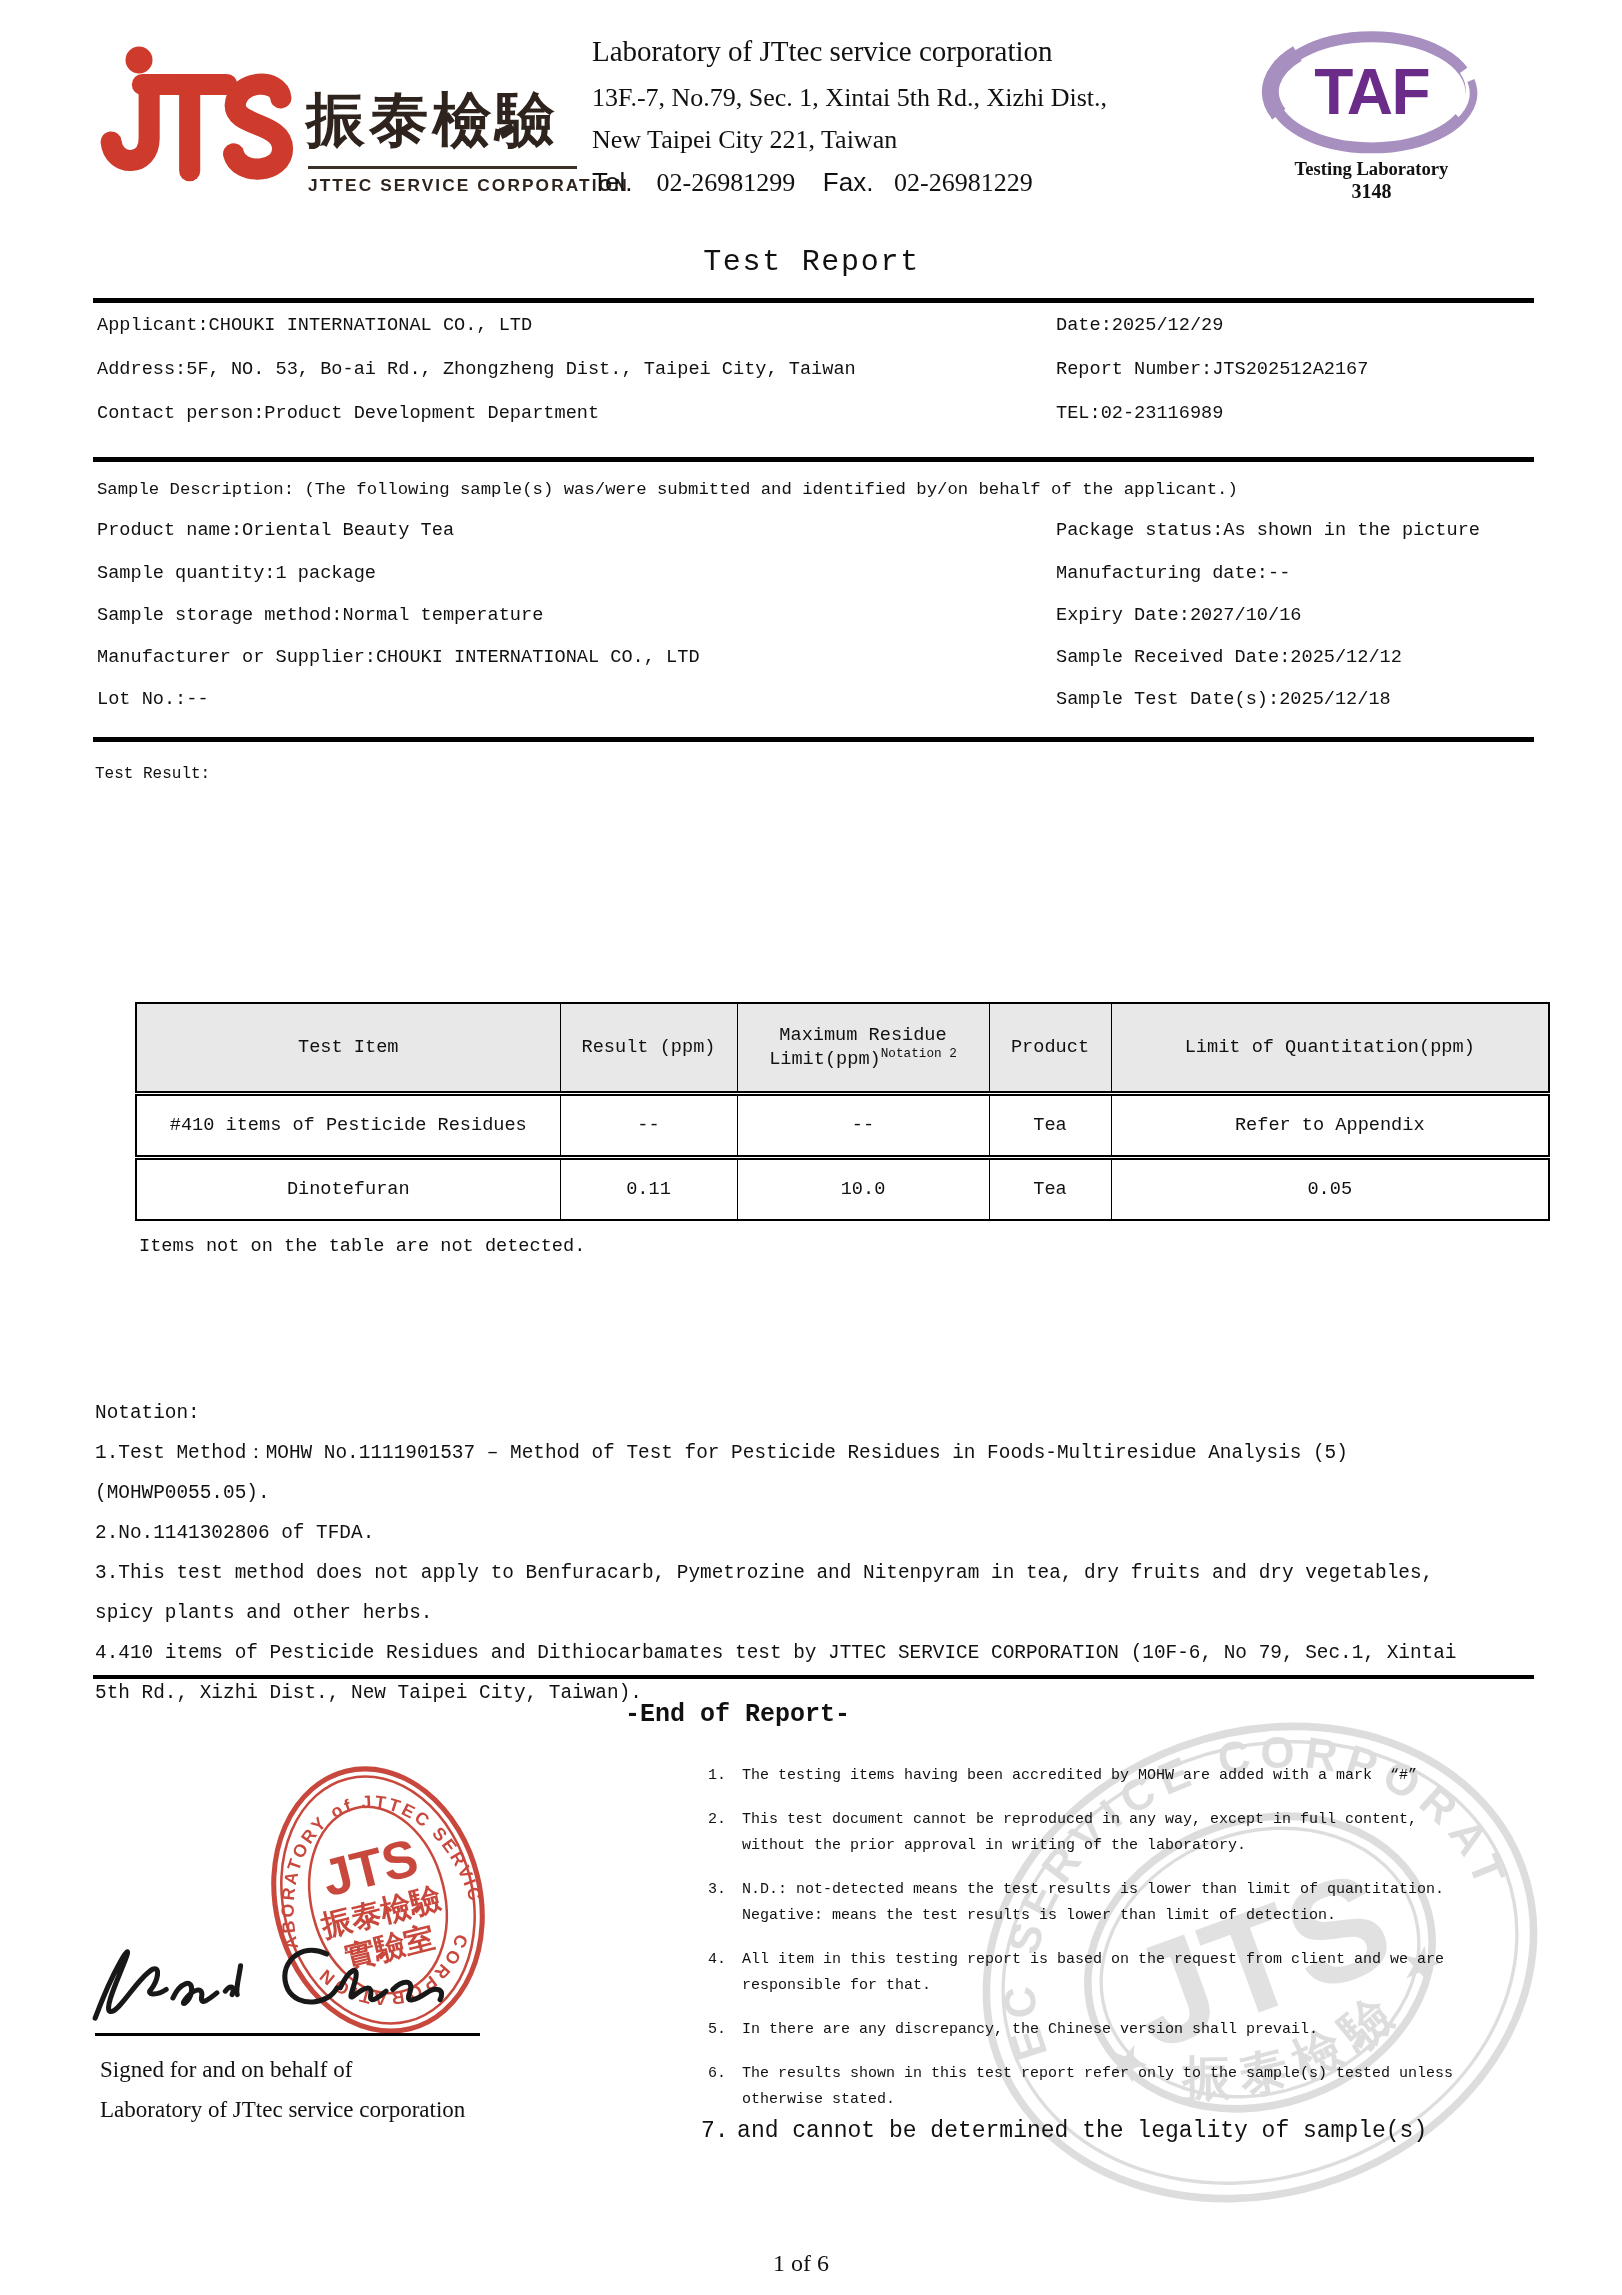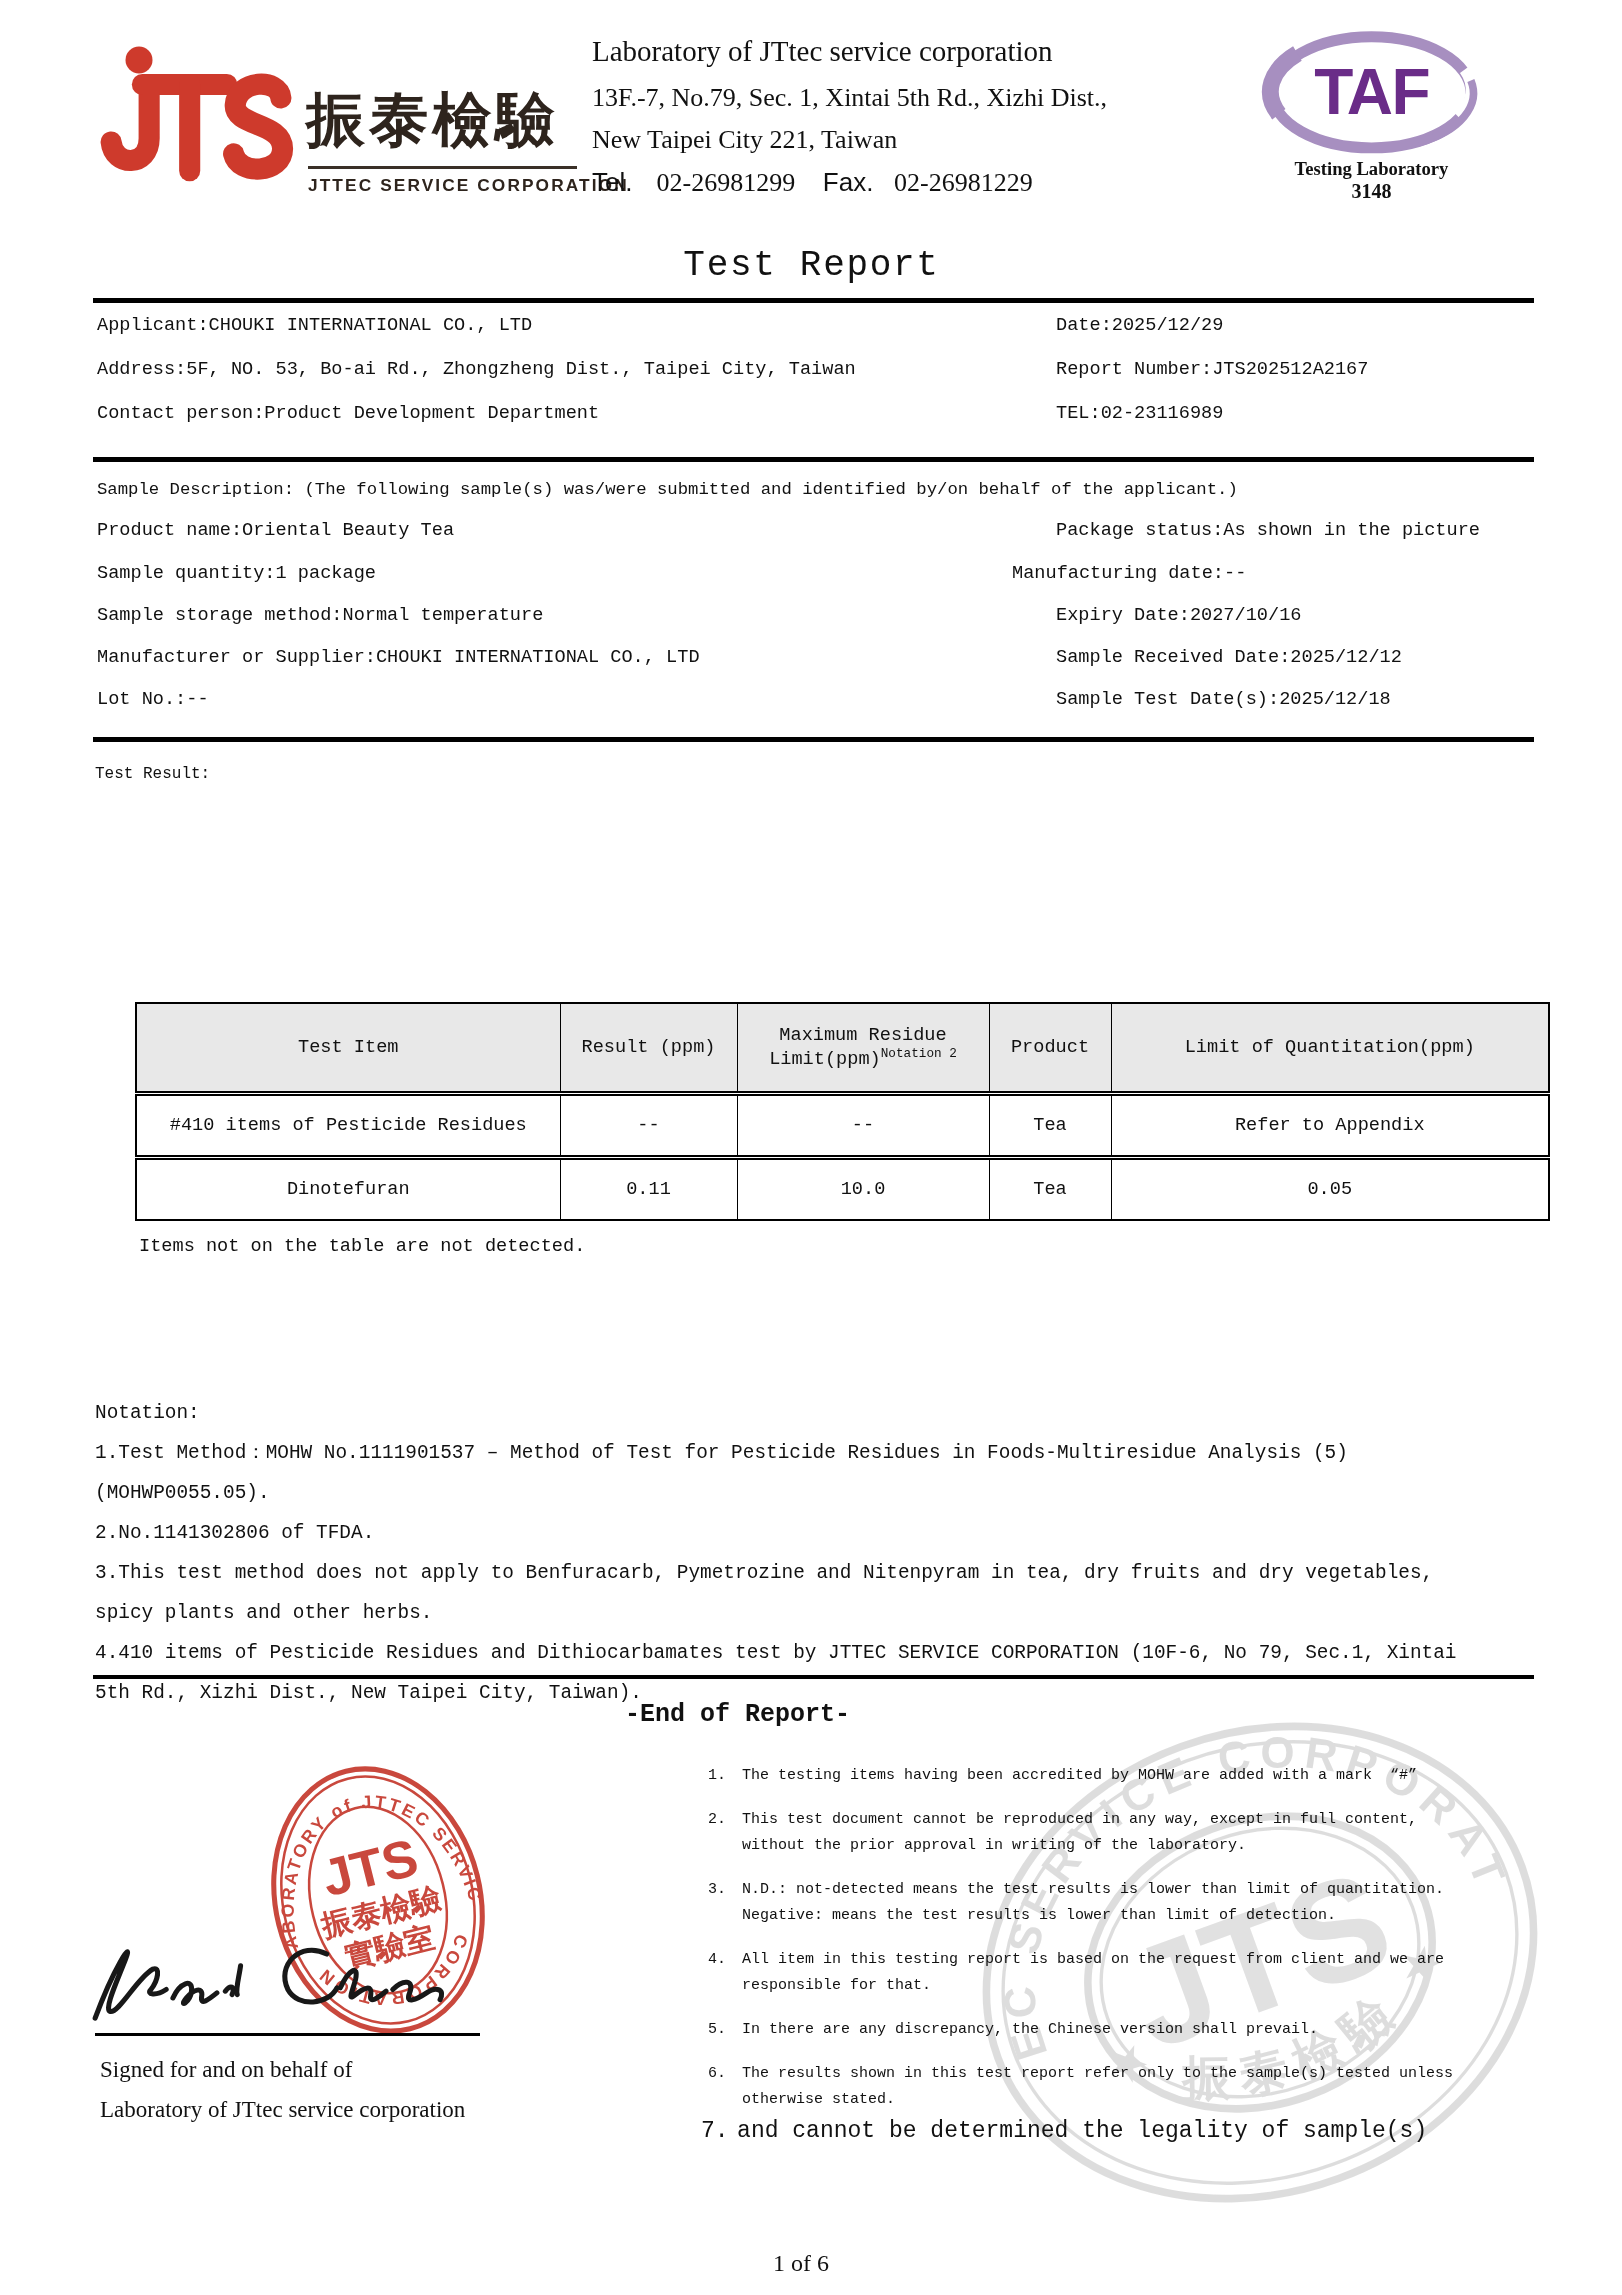--- a/index.html
+++ b/index.html
@@ -18,21 +18,21 @@
   .cjk-logo-text { font-family:"DejaVu Sans","Liberation Sans",sans-serif; font-weight:900;
     font-size:59px; letter-spacing:4.2px; color:#2e241d; }
   .logo-underline { position:absolute; height:2.5px; background:#3a3027; }
   .logo-sub { font-family:"Liberation Sans",sans-serif; font-weight:bold; font-size:17.3px;
     letter-spacing:2.1px; color:#2e241d; }
   .lab-name { font-size:29px; }
   .lab-addr { font-size:26px; }
   .taf-label { font-weight:bold; font-size:18.6px; }
   .taf-num { font-weight:bold; font-size:20px; }
 
-  .title { font-size:36px; letter-spacing:1.7px; }
+  .title { font-size:30px; letter-spacing:1.7px; }
 
   .fld { font-size:18.6px; line-height:18.6px; }
   .heading { font-size:16px; }
 
   table.tbl { position:absolute; left:135px; top:1002px; border-collapse:collapse;
     table-layout:fixed; width:1413px; border:2.5px solid #000; }
   table.tbl th, table.tbl td { border:1.7px solid #000; text-align:center; vertical-align:middle;
     font-weight:normal; font-family:"Liberation Mono","DejaVu Sans Mono",monospace; font-size:18.6px; }
   table.tbl thead tr { background:#e8e8e8; height:90px; }
   table.tbl thead th { border-bottom:5px double #000; }
@@ -115,21 +115,21 @@
 
   <div class="rule" style="top:457px; height:5px;"></div>
 
   <div class="abs mono" style="left:97px; top:480px; font-size:17.3px;">Sample Description: (The following sample(s) was/were submitted and identified by/on behalf of the applicant.)</div>
   <div class="abs mono fld" style="left:97px; top:522px;">Product name:Oriental Beauty Tea</div>
   <div class="abs mono fld" style="left:97px; top:565px;">Sample quantity:1 package</div>
   <div class="abs mono fld" style="left:97px; top:607px;">Sample storage method:Normal temperature</div>
   <div class="abs mono fld" style="left:97px; top:649px;">Manufacturer or Supplier:CHOUKI INTERNATIONAL CO., LTD</div>
   <div class="abs mono fld" style="left:97px; top:691px;">Lot No.:--</div>
   <div class="abs mono fld" style="left:1056px; top:522px;">Package status:As shown in the picture</div>
-  <div class="abs mono fld" style="left:1012px; top:565px;">Manufacturing date:--</div>
+  <div class="abs mono fld" style="left:1056px; top:565px;">Manufacturing date:--</div>
   <div class="abs mono fld" style="left:1056px; top:607px;">Expiry Date:2027/10/16</div>
   <div class="abs mono fld" style="left:1056px; top:649px;">Sample Received Date:2025/12/12</div>
   <div class="abs mono fld" style="left:1056px; top:691px;">Sample Test Date(s):2025/12/18</div>
 
   <div class="rule" style="top:737px; height:5px;"></div>
 
   <div class="abs mono heading" style="left:95px; top:765px;">Test Result:</div>
 
   <table class="tbl">
     <colgroup>

